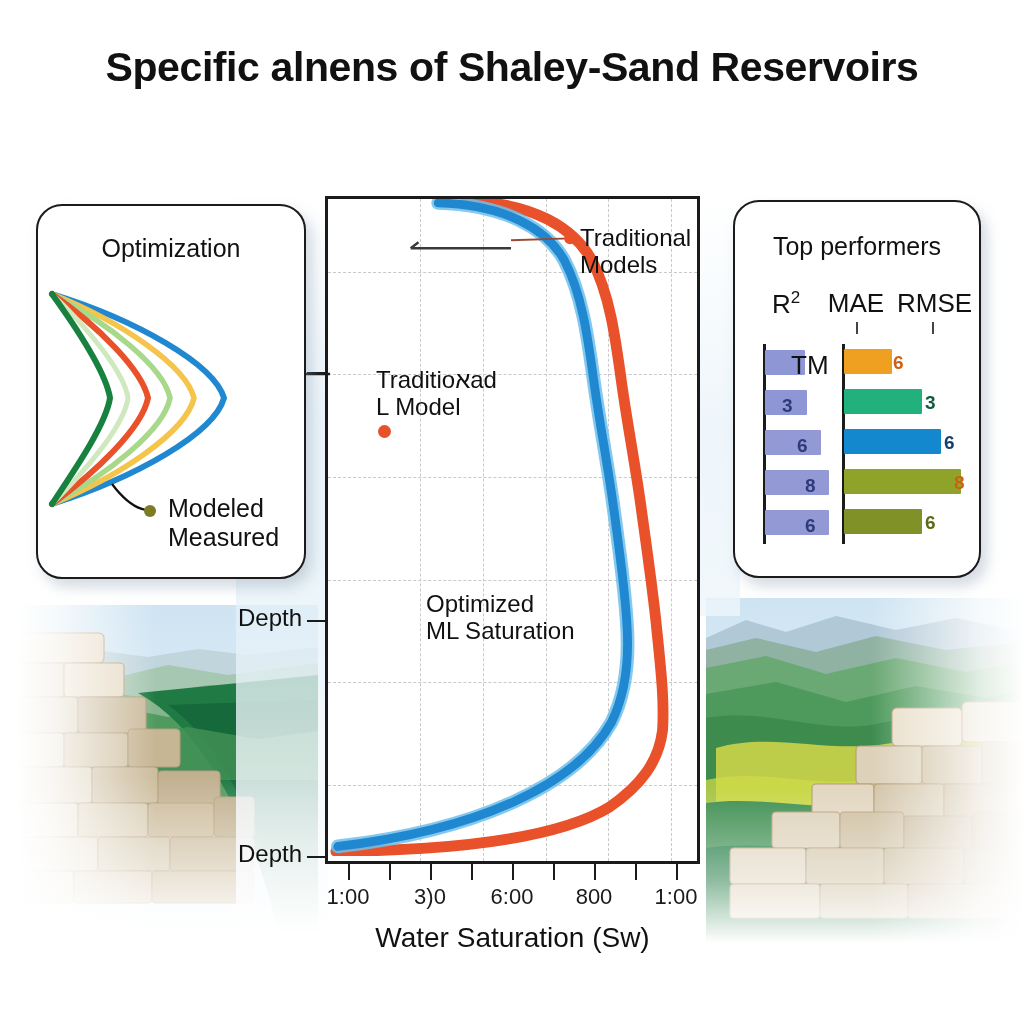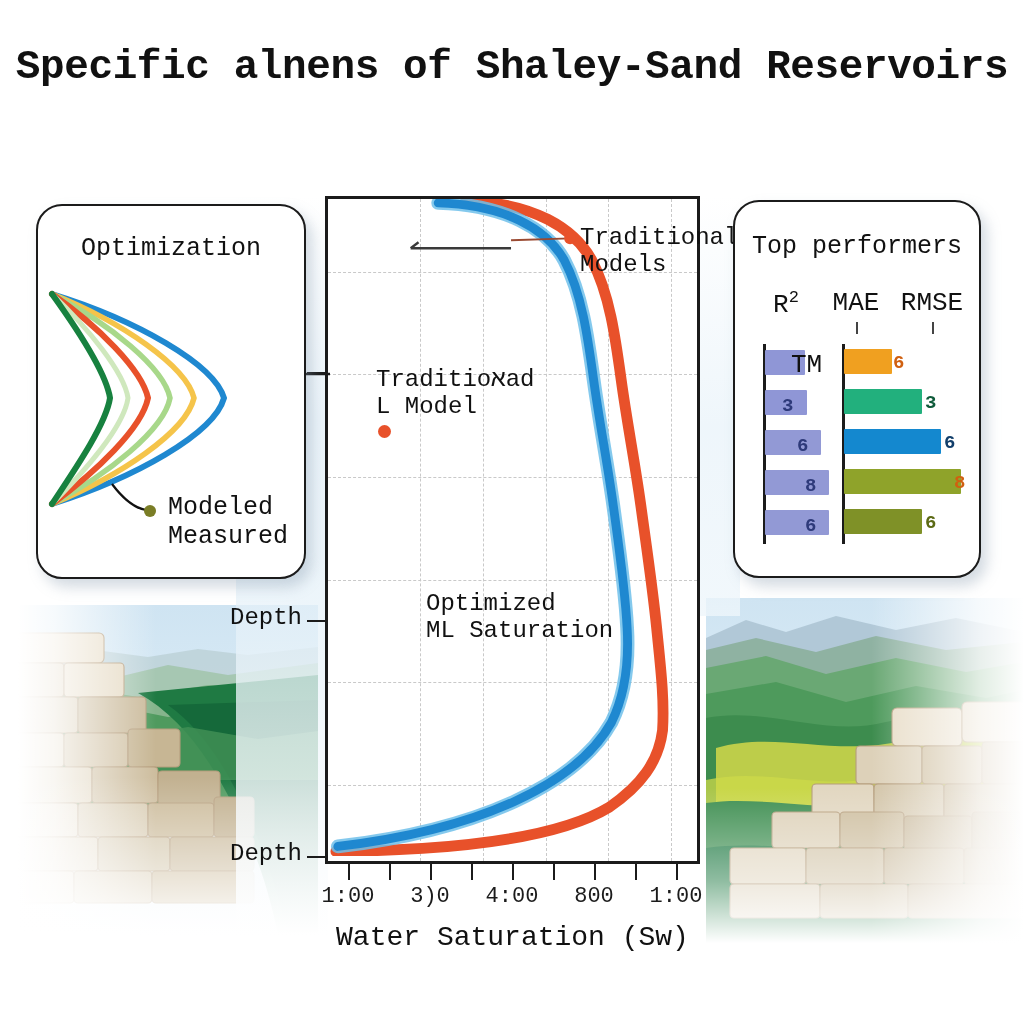--- a/index.html
+++ b/index.html
@@ -2,21 +2,21 @@
 <html><head>
 <meta charset="utf-8">
 <style>
   html,body{margin:0;padding:0;}
   body{
     width:1024px;height:1024px;overflow:hidden;
     background:#ffffff;
     font-family:"Liberation Sans", sans-serif;
     position:relative;
   }
-  #stage{position:absolute;inset:0;width:1024px;height:752px;font-family:Liberation Mono, monospace;}
+  #stage{position:absolute;inset:0;width:1024px;height:752px;}
 
   
   .title{
     position:absolute;left:0;top:44px;width:1024px;text-align:center;
     font-size:41px;font-weight:bold;color:#111111;letter-spacing:-0.4px;
     white-space:nowrap;
   }
   .subtitle{
     position:absolute;left:0;top:110px;width:1024px;text-align:center;
     font-size:33px;font-weight:400;color:#1a1a1a;letter-spacing:-0.2px;
@@ -270,21 +270,21 @@
   <div class="xtick" style="left:430px"></div>
   <div class="xtick" style="left:471px"></div>
   <div class="xtick" style="left:512px"></div>
   <div class="xtick" style="left:553px"></div>
   <div class="xtick" style="left:594px"></div>
   <div class="xtick" style="left:635px"></div>
   <div class="xtick" style="left:676px"></div>
 
   <div class="xticklabel" style="left:308px">1:00</div>
   <div class="xticklabel" style="left:390px">3)0</div>
-  <div class="xticklabel" style="left:472px">4:00</div>
+  <div class="xticklabel" style="left:472px">6:00</div>
   <div class="xticklabel" style="left:554px">800</div>
   <div class="xticklabel" style="left:636px">1:00</div>
 
   <div class="xaxis-title">Water Saturation (Sw)</div>
 
   <svg class="connector" style="left:300px;top:362px;width:34px;height:24px;" viewBox="0 0 34 24">
     <line x1="0" y1="12" x2="30" y2="12" stroke="#1b1b1b" stroke-width="2.5"></line>
   </svg>
 
   <div class="card" id="card-left">

